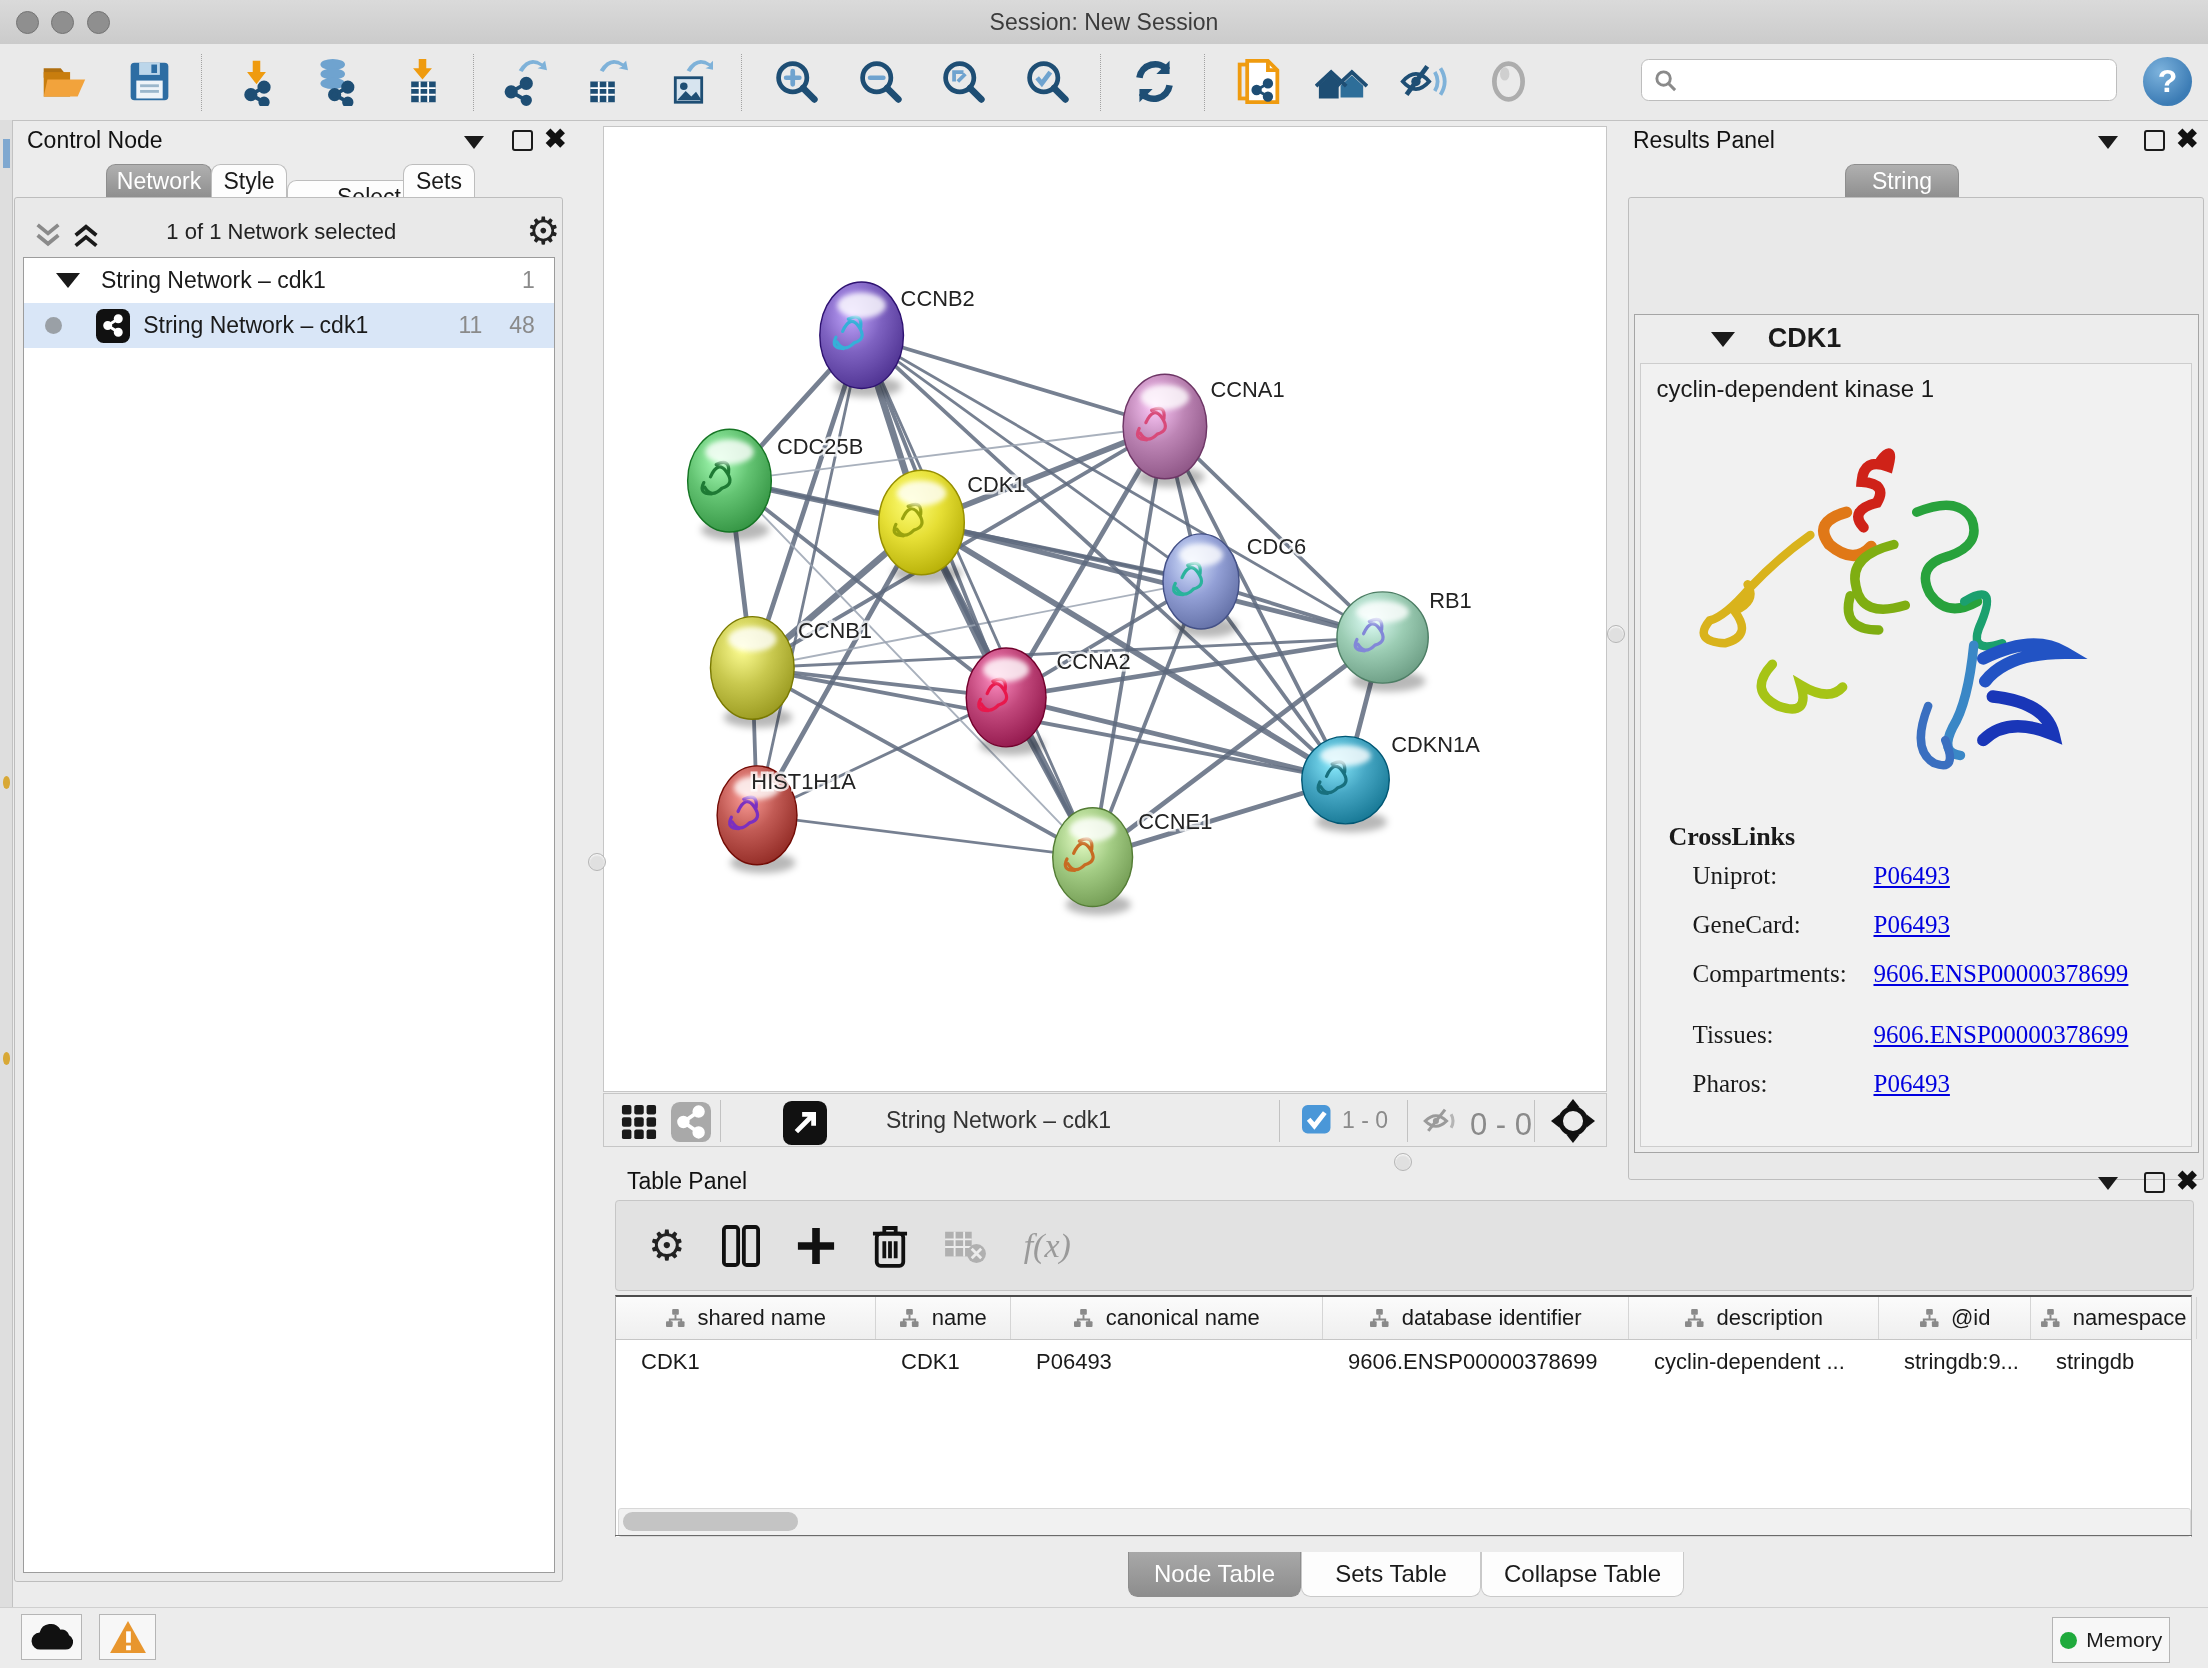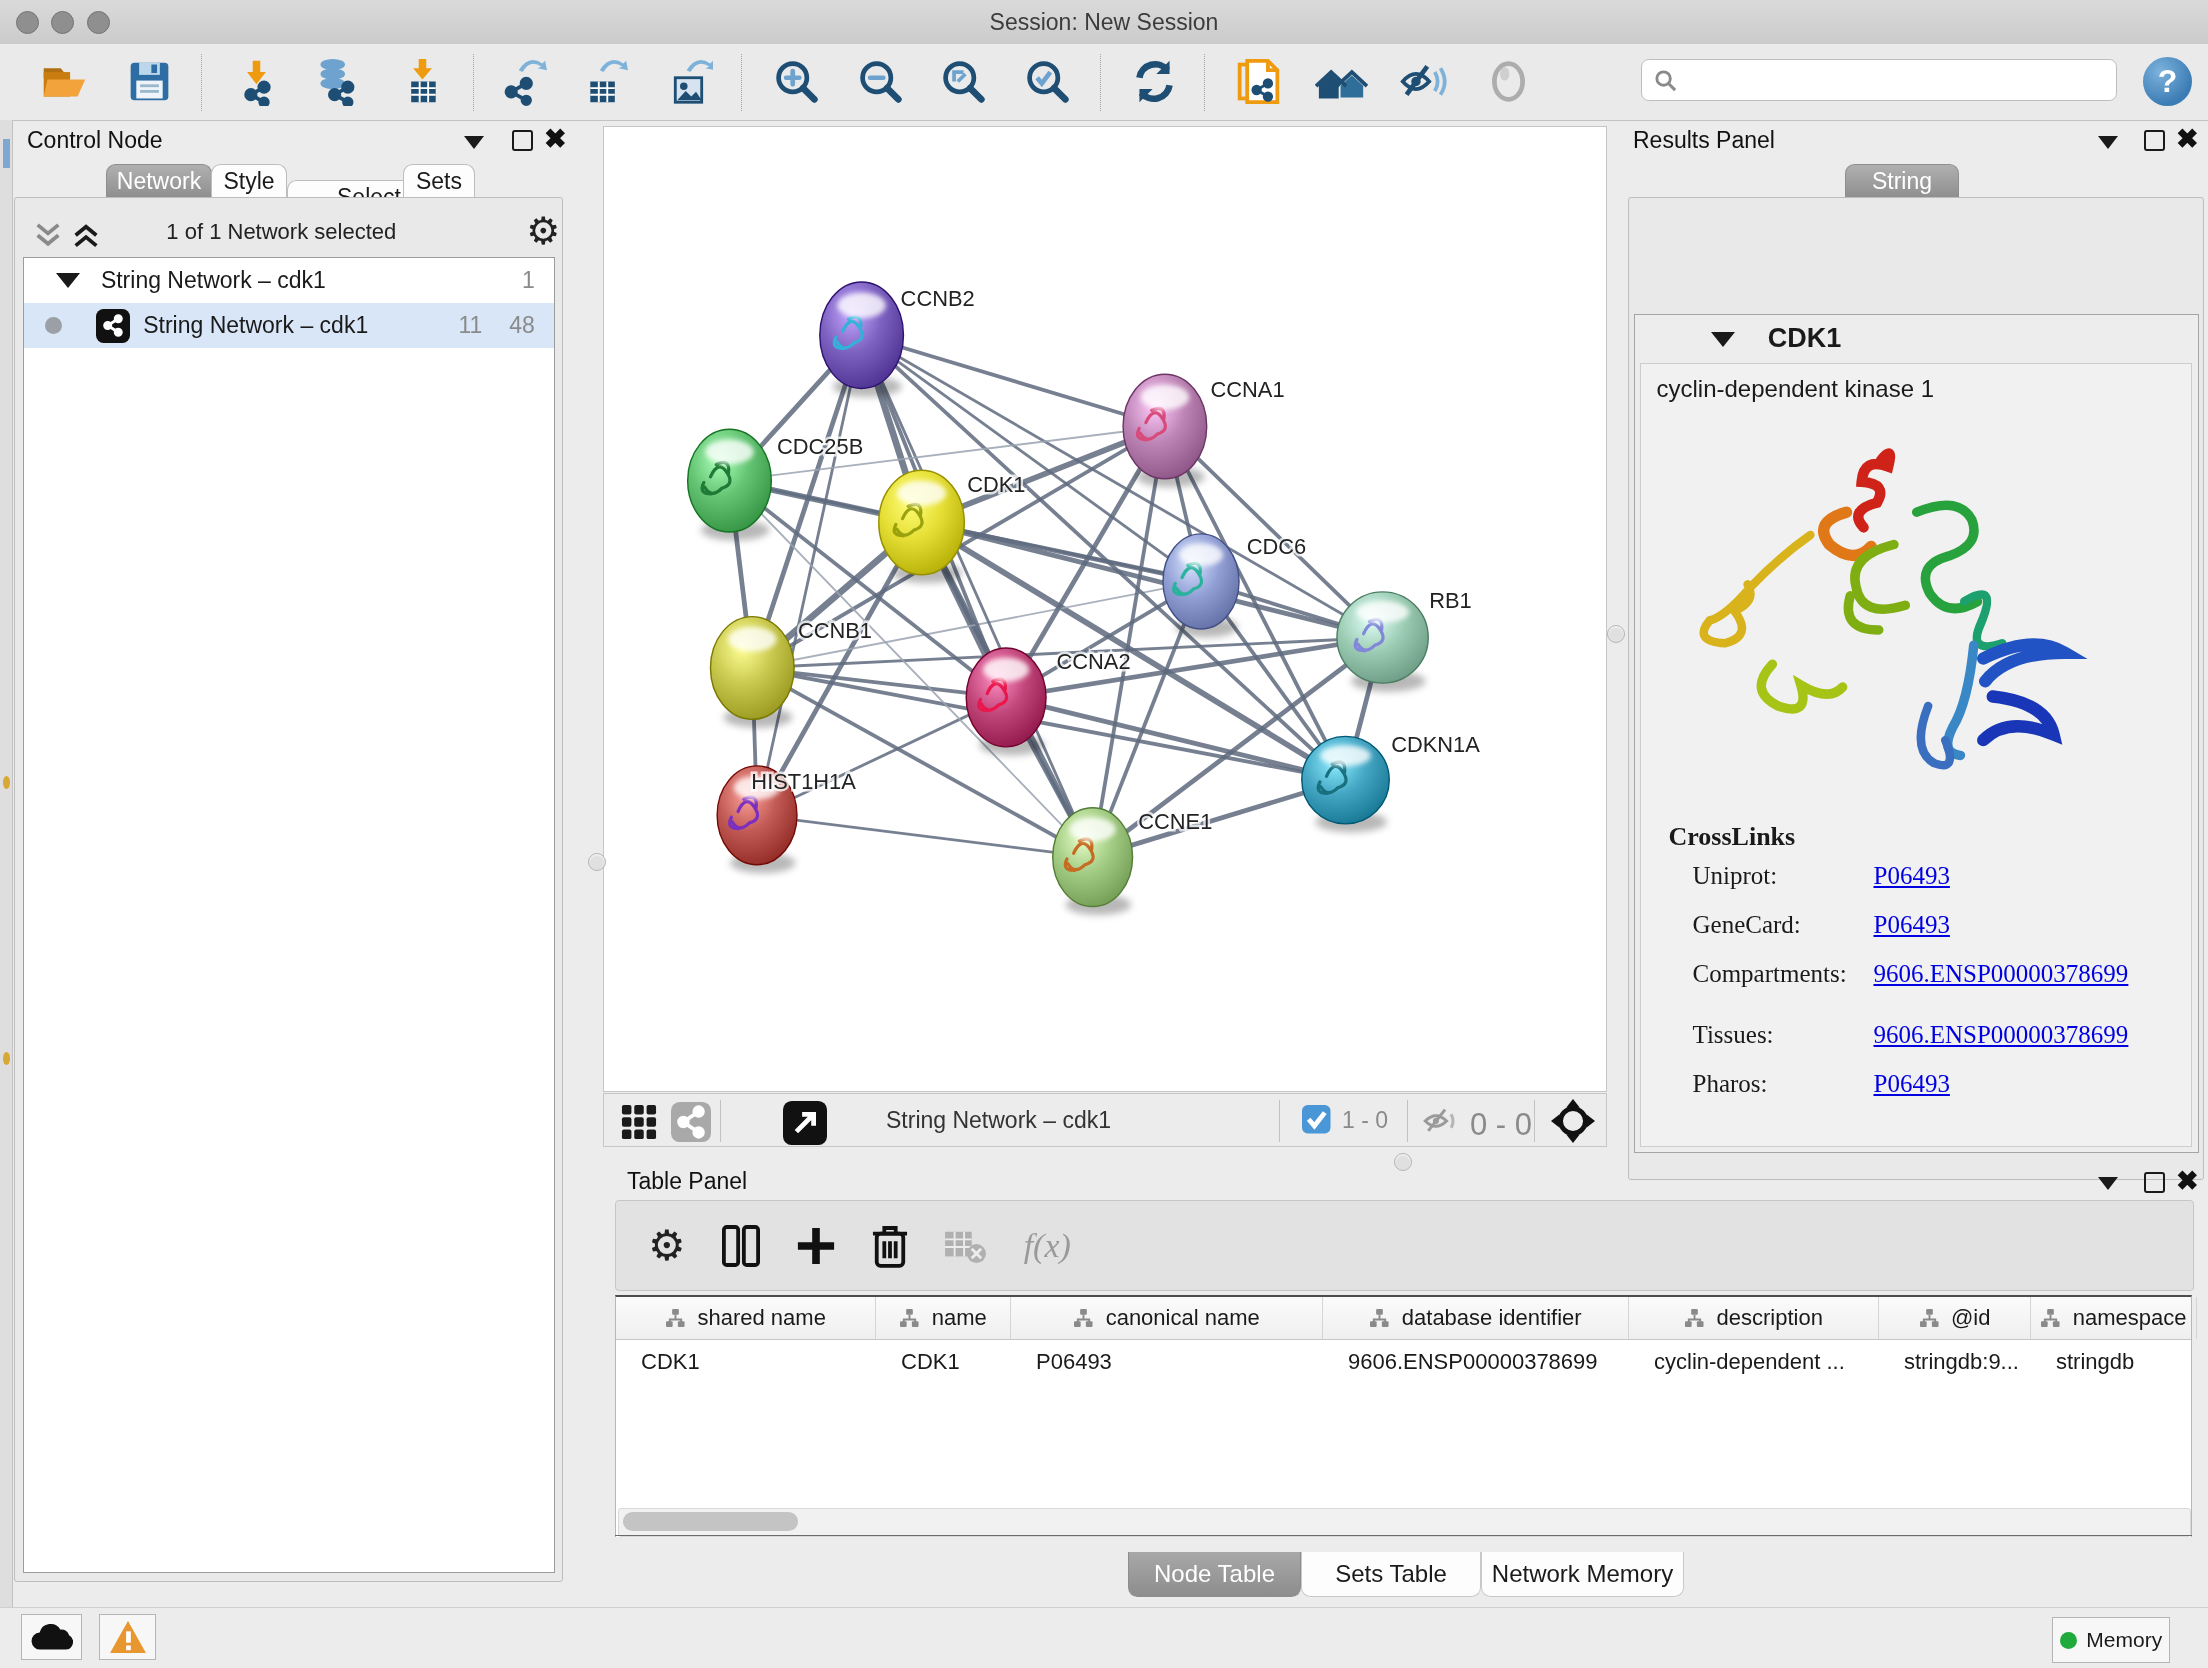--- a/index.html
+++ b/index.html
@@ -741,21 +741,21 @@
     </div>
 </div>
 <div class="abs hscroll" style="left:618px;top:1508px;width:1571px;height:27px;">
   <div class="hthumb abs" style="left:3.8px;top:2.9px;width:175px;height:19px;"></div>
 </div>
 <div class="abs" style="left:615px;top:1535px;width:1577px;height:0;border-top:1.9px solid #6a6a6a;"></div>
 
 <div id="table-tabs">
     <div class="abs btab sel" style="left: 1128px; top: 1552px; width: 173px;">Node Table</div>
     <div class="abs btab" style="left: 1301px; top: 1552px; width: 180px;">Sets Table</div>
-    <div class="abs btab" style="left: 1481px; top: 1552px; width: 203px;">Network Memory</div>
+    <div class="abs btab" style="left: 1481px; top: 1552px; width: 203px;">Collapse Table</div>
   </div>
 
 <div class="abs statusdiv"></div>
 <div class="abs sqbtn" style="left:21px;top:1614px;width:61px;height:46px;">
   <svg width="42" height="28.5" viewBox="0 0 44 30">
       <path d="M10 28a9 9 0 0 1-1-18 12 12 0 0 1 22-3 8 8 0 0 1 9 6 8 8 0 0 1-4 15z" fill="#111"></path>
     </svg>
 </div>
 <div class="abs sqbtn" style="left:99px;top:1614px;width:57px;height:46px;">
   <svg width="38" height="34" viewBox="0 0 40 36">

